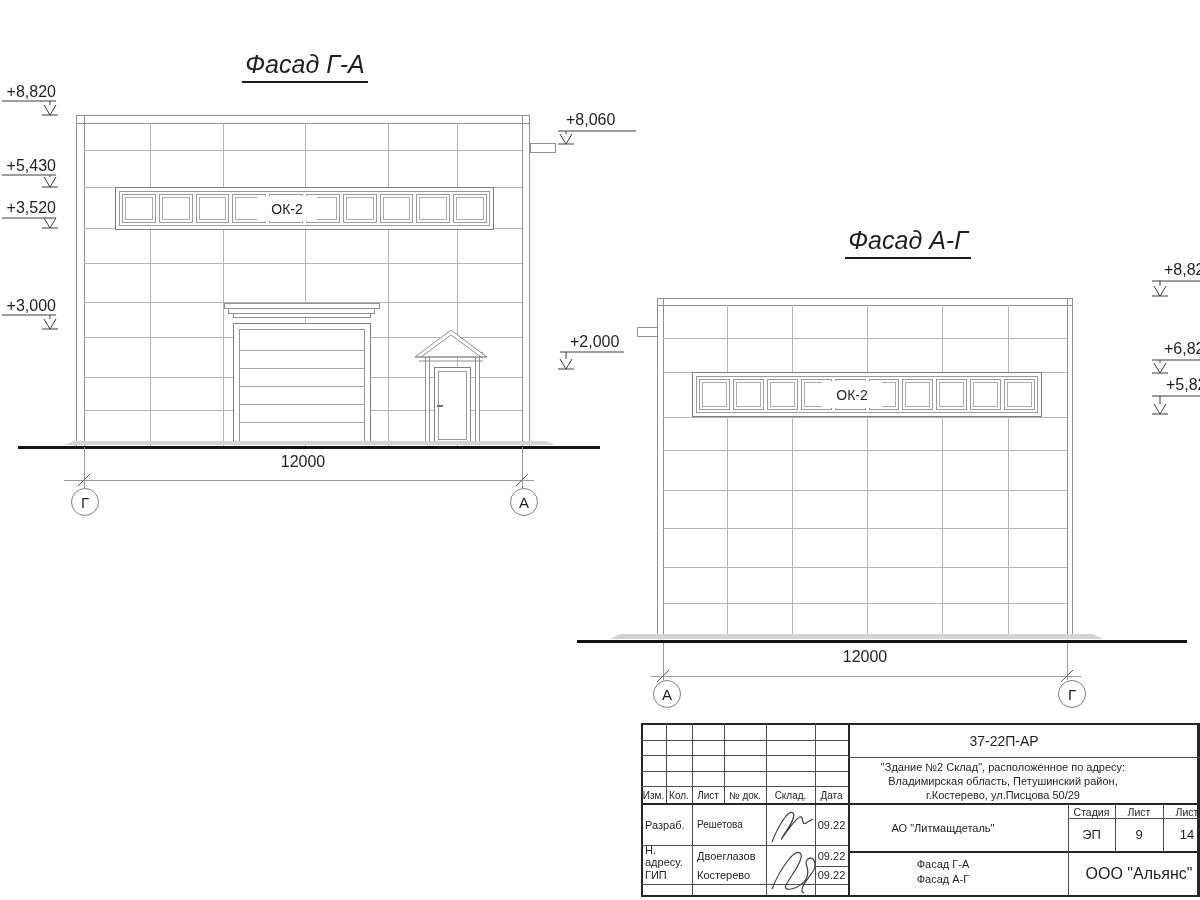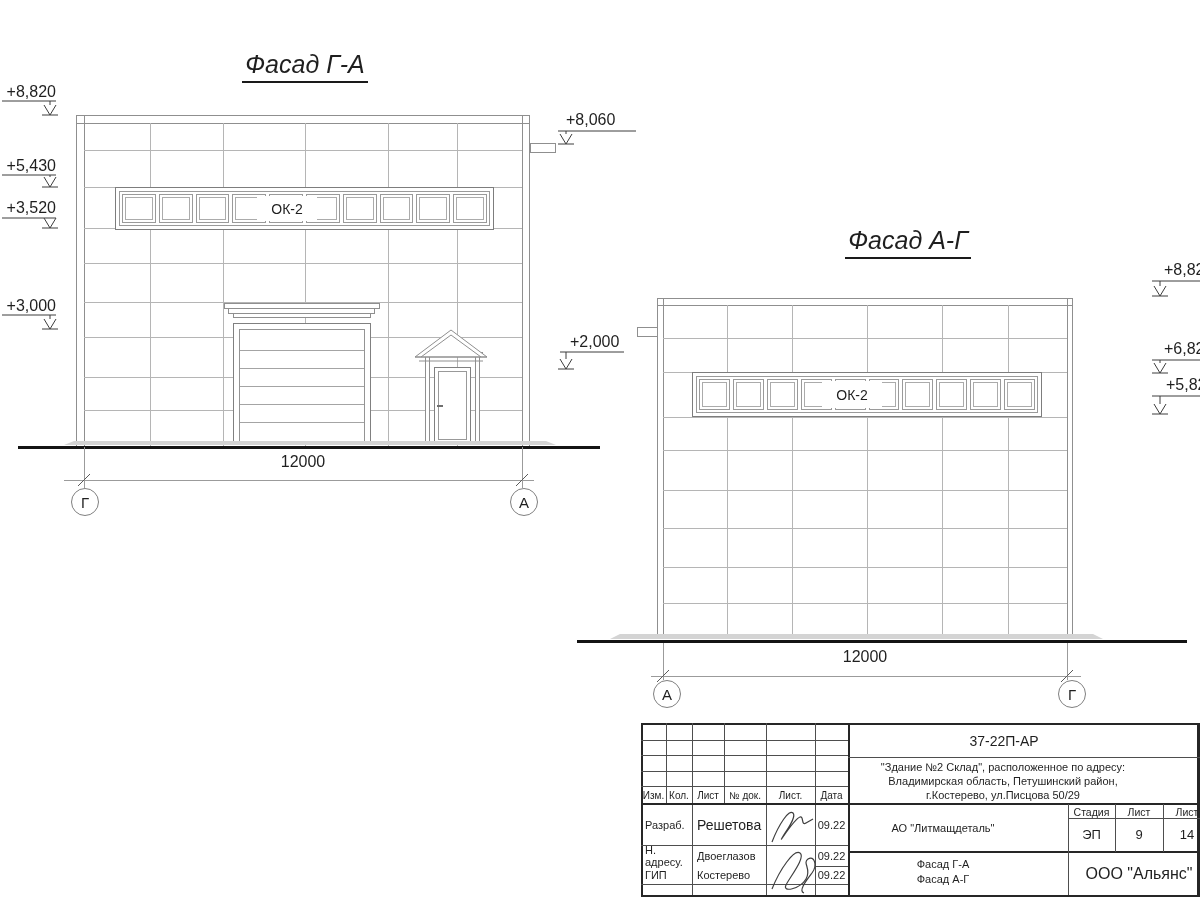--- a/index.html
+++ b/index.html
@@ -289,25 +289,25 @@
     <div class="c" style="left:474px;top:82px;width:48px;height:13px;font-size:10.5px;">Лист</div>
     <div class="c" style="left:522px;top:82px;width:48px;height:13px;font-size:10.5px;">Лист</div>
     <div class="c" style="left:427px;top:96px;width:47px;height:31px;font-size:13px;">ЭП</div>
     <div class="c" style="left:474px;top:96px;width:48px;height:31px;font-size:13px;">9</div>
     <div class="c" style="left:522px;top:96px;width:48px;height:31px;font-size:13px;">14</div>
 
     <div class="c" style="left:0;top:64px;width:25px;height:16px;font-size:10px;">Изм.</div>
     <div class="c" style="left:25px;top:64px;width:26px;height:16px;font-size:10px;">Кол.</div>
     <div class="c" style="left:51px;top:64px;width:32px;height:16px;font-size:10px;">Лист</div>
     <div class="c" style="left:83px;top:64px;width:42px;height:16px;font-size:10px;">№ док.</div>
-    <div class="c" style="left:125px;top:64px;width:49px;height:16px;font-size:10px;">Лист.</div>
+    <div class="c" style="left:125px;top:64px;width:49px;height:16px;font-size:10px;">Склад.</div>
     <div class="c" style="left:174px;top:64px;width:33px;height:16px;font-size:10px;">Дата</div>
 
     <div class="l" style="left:4px;top:81px;width:47px;height:41px;font-size:11px;">Разраб.</div>
-    <div class="l" style="left:56px;top:81px;width:69px;height:41px;font-size:14px;">Решетова</div>
+    <div class="l" style="left:56px;top:81px;width:69px;height:41px;font-size:10px;">Решетова</div>
     <div class="c" style="left:174px;top:81px;width:33px;height:41px;font-size:11px;">09.22</div>
     <div class="l" style="left:4px;top:122px;width:47px;height:21px;font-size:11px;">Н. адресу.</div>
     <div class="l" style="left:56px;top:122px;width:69px;height:21px;font-size:11px;">Двоеглазов</div>
     <div class="c" style="left:174px;top:122px;width:33px;height:21px;font-size:11px;">09.22</div>
     <div class="l" style="left:4px;top:143px;width:47px;height:18px;font-size:11px;">ГИП</div>
     <div class="l" style="left:56px;top:143px;width:69px;height:18px;font-size:11px;">Костерево</div>
     <div class="c" style="left:174px;top:143px;width:33px;height:18px;font-size:11px;">09.22</div>
 
     <svg style="position:absolute;left:125px;top:83px;" width="50" height="40">
       <path d="M6,36 C13,18 23,3 27,7 C31,11 20,25 16,32 C12,39 28,13 34,11 C38,10 35,20 40,17 L47,13" fill="none" stroke="#3f3f3f" stroke-width="1.2"></path>

